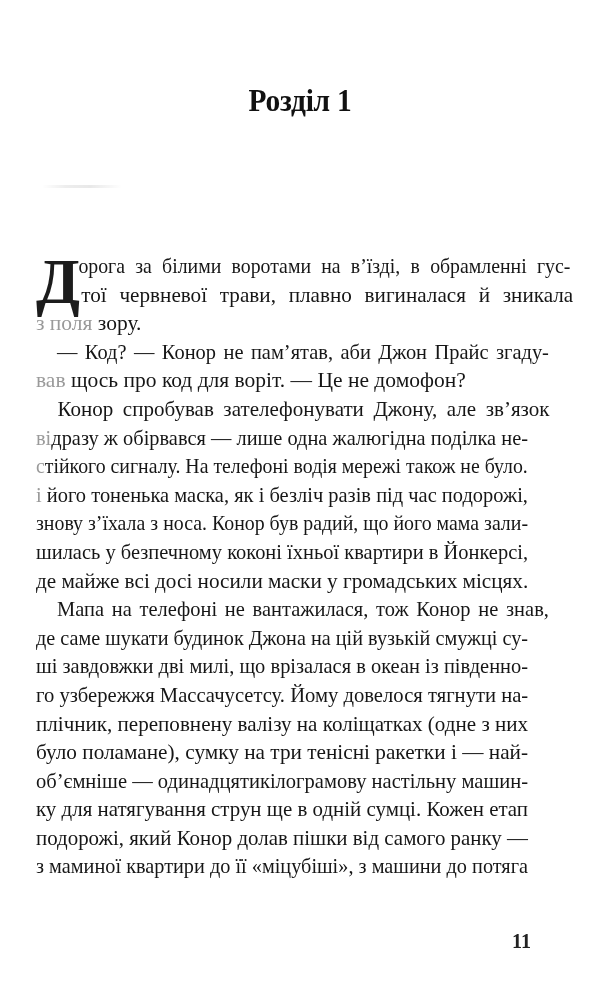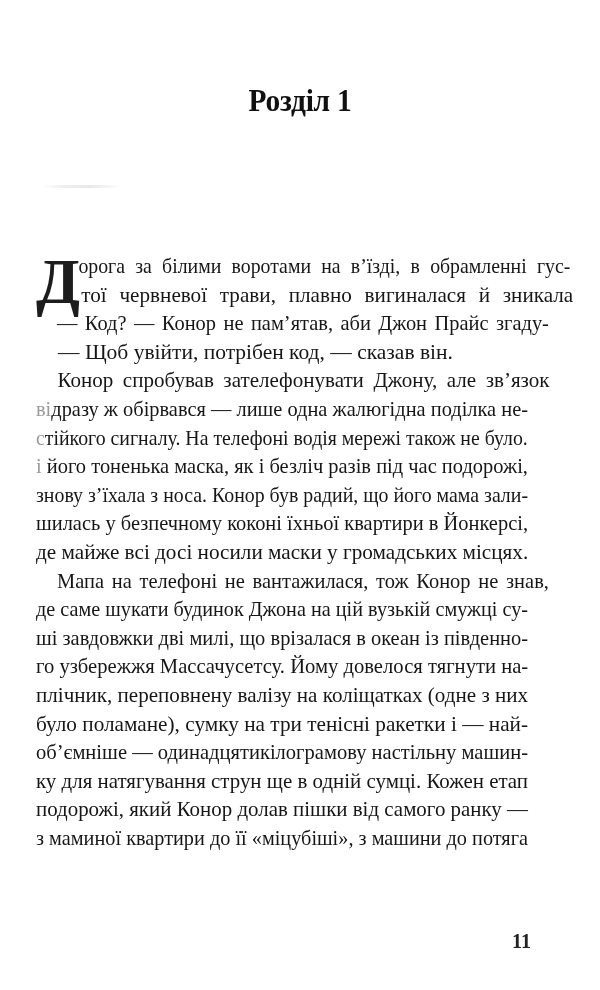--- a/index.html
+++ b/index.html
@@ -90,22 +90,23 @@
 <div class="page">
   <div class="scan-dust"></div>
 
   <h1 class="chapter-title" style="margin:0;">Розділ 1</h1>
 
   <div class="body-text">
     <span class="dropcap">Д</span>
 
     <span class="line dropcap-pad" style="transform: scaleX(0.921348); width: 534px;"><span class="faded"></span><span>орога за білими воротами на в’їзді, в обрамленні гус-</span></span>
     <span class="line dropcap-pad" style="transform: scaleX(0.984); width: 500px;"><span class="faded"></span><span>тої червневої трави, плавно вигиналася й зникала</span></span>
+    <span class="line last"><span class="faded">з поля</span><span> зору.</span></span>
     <span class="line indent" style="transform: scaleX(0.949807); width: 518px;"><span class="faded"></span><span>— Код? — Конор не пам’ятав, аби Джон Прайс згаду-</span></span>
-    <span class="line indent last"><span class="faded"></span><span>— Щоб увійти, потрібен код, — сказав він.</span></span>
+    <span class="line last"><span class="faded">вав</span><span> щось про код для воріт. — Це не домофон?</span></span>
     <span class="line indent" style="transform: scaleX(0.978131); width: 503px;"><span class="faded"></span><span>Конор спробував зателефонувати Джону, але зв’язок</span></span>
     <span class="line" style="transform: scaleX(0.947977); width: 519px;"><span class="faded">ві</span><span>дразу ж обірвався — лише одна жалюгідна поділка не-</span></span>
     <span class="line last" style="transform: scaleX(0.921348); width: 534px;"><span class="faded">с</span><span>тійкого сигналу. На телефоні водія мережі також не було.</span></span>
     <span class="line" style="transform: scaleX(0.951644); width: 517px;"><span class="faded">і</span><span> його тоненька маска, як і безліч разів під час подорожі,</span></span>
     <span class="line" style="transform: scaleX(0.923077); width: 533px;"><span class="faded"></span><span>знову з’їхала з носа. Конор був радий, що його мама зали-</span></span>
     <span class="line" style="transform: scaleX(0.949807); width: 518px;"><span class="faded"></span><span>шилась у безпечному коконі їхньої квартири в Йонкерсі,</span></span>
     <span class="line last" style="transform: scaleX(0.985972); width: 499px;"><span class="faded"></span><span>де майже всі досі носили маски у громадських місцях.</span></span>
     <span class="line indent" style="transform: scaleX(0.951644); width: 517px;"><span class="faded"></span><span>Мапа на телефоні не вантажилася, тож Конор не знав,</span></span>
     <span class="line" style="transform: scaleX(0.938931); width: 524px;"><span class="faded"></span><span>де саме шукати будинок Джона на цій вузькій смужці су-</span></span>
     <span class="line" style="transform: scaleX(0.949807); width: 518px;"><span class="faded"></span><span>ші завдовжки дві милі, що врізалася в океан із південно-</span></span>

